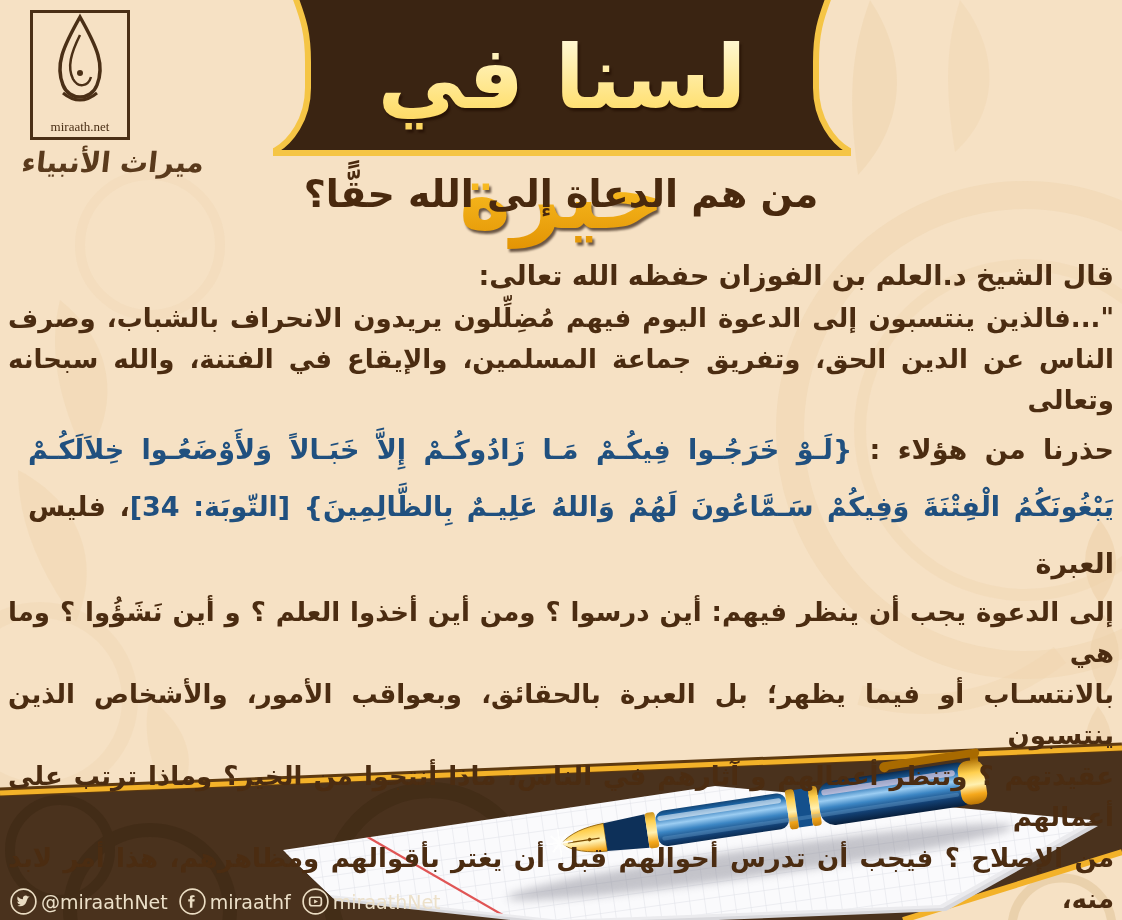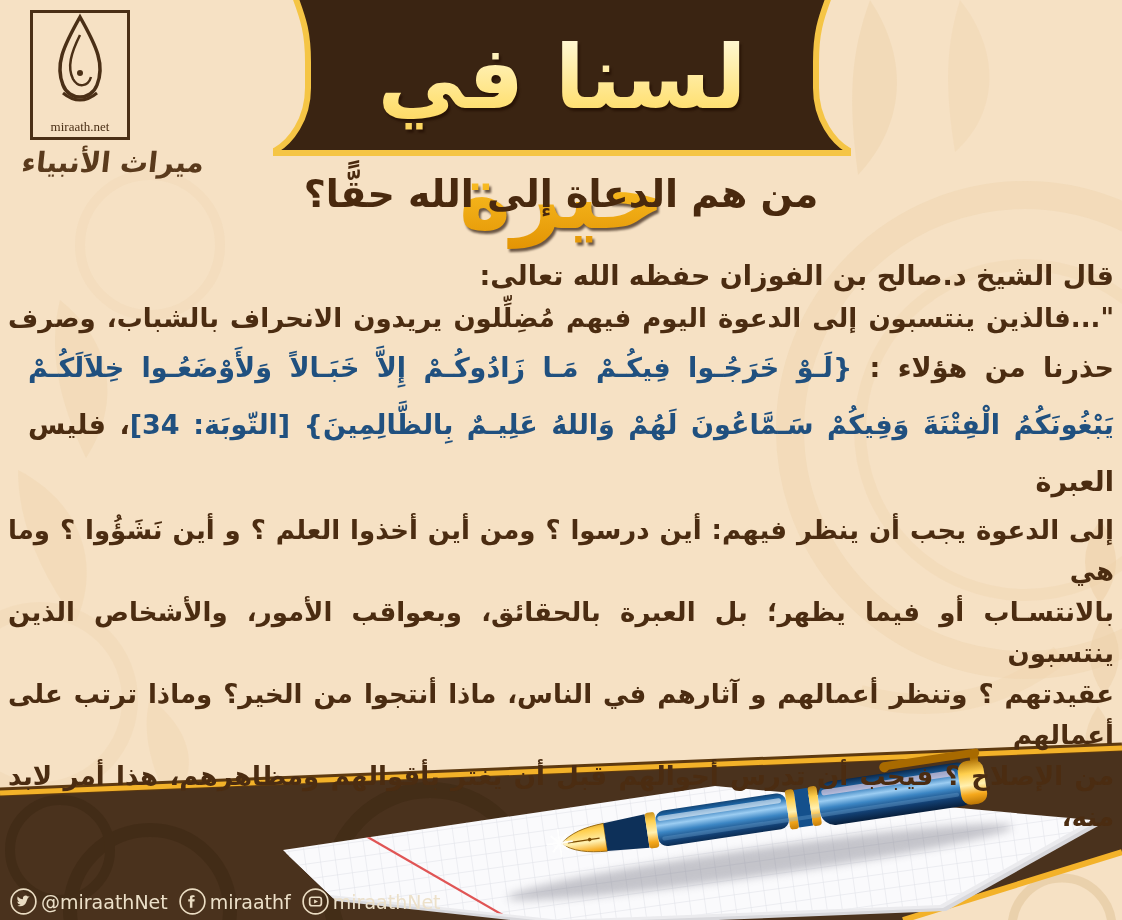--- a/index.html
+++ b/index.html
@@ -82,22 +82,23 @@
         <circle cx="47" cy="60" r="3" fill="#4a2f16"></circle>
       </svg>
       <div class="logo-site">miraath.net</div>
     </div>
     <div class="logo-name">ميراث الأنبياء</div>
   </div>
 
   <div class="page-title">من هم الدعاة إلى الله حقًّا؟</div>
 
   <div class="quote">
-    <div class="intro">قال الشيخ د.صالح بن الفوزان حفظه الله تعالى:</div>
+    <div class="intro">قال الشيخ د.العلم بن الفوزان حفظه الله تعالى:</div>
     <div class="ln"><span class="brown">"...فالذين ينتسبون إلى الدعوة اليوم فيهم مُضِلِّلون يريدون الانحراف بالشباب، وصرف</span></div>
+    <div class="ln"><span class="brown">الناس عن الدين الحق، وتفريق جماعة المسلمين، والإيقاع في الفتنة، والله سبحانه وتعالى</span></div>
     <div class="ln verse"><span class="brown">حذرنا من هؤلاء : </span><span class="navy">{لَـوْ خَرَجُـوا فِيكُـمْ مَـا زَادُوكُـمْ إِلاَّ خَبَـالاً وَلأَوْضَعُـوا خِلاَلَكُـمْ</span></div>
     <div class="ln verse"><span class="navy">يَبْغُونَكُمُ الْفِتْنَةَ وَفِيكُمْ سَـمَّاعُونَ لَهُمْ وَاللهُ عَلِيـمٌ بِالظَّالِمِينَ} [التّوبَة: 34]</span><span class="brown">، فليس العبرة</span></div>
     <div class="ln"><span class="brown">إلى الدعوة يجب أن ينظر فيهم: أين درسوا ؟ ومن أين أخذوا العلم ؟ و أين نَشَؤُوا ؟ وما هي</span></div>
     <div class="ln"><span class="brown">بالانتسـاب أو فيما يظهر؛ بل العبرة بالحقائق، وبعواقب الأمور، والأشخاص الذين ينتسبون</span></div>
     <div class="ln"><span class="brown">عقيدتهم ؟ وتنظر أعمالهم و آثارهم في الناس، ماذا أنتجوا من الخير؟ وماذا ترتب على أعمالهم</span></div>
     <div class="ln"><span class="brown">من الإصلاح ؟ فيجب أن تدرس أحوالهم قبل أن يغتر بأقوالهم ومظاهرهم، هذا أمر لابد منه،</span></div>
 
   </div>
 
   <svg class="footer-art" viewBox="0 0 1122 180">

